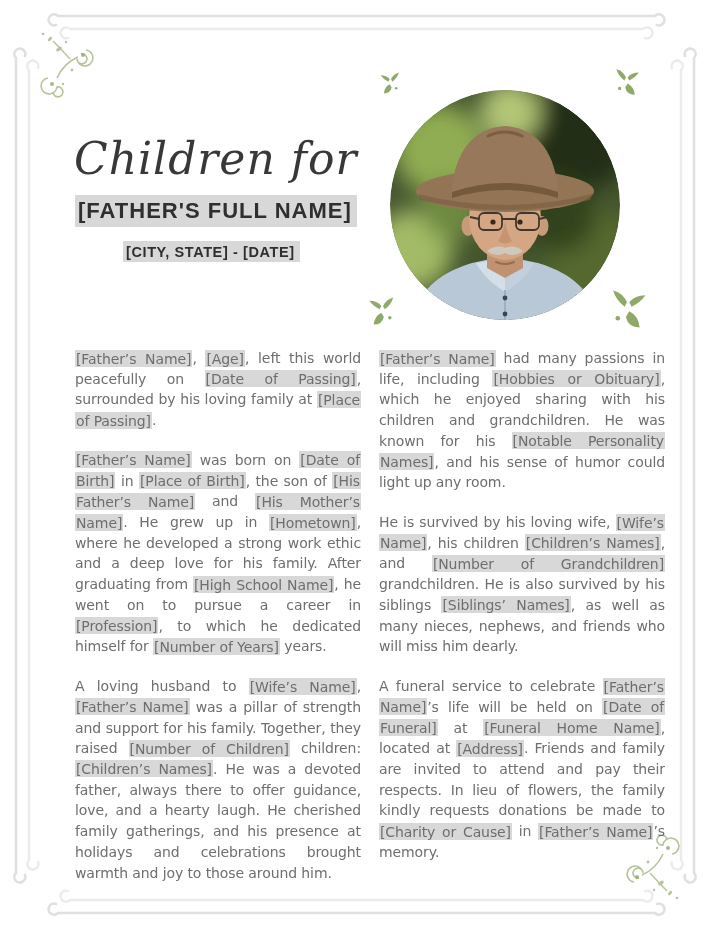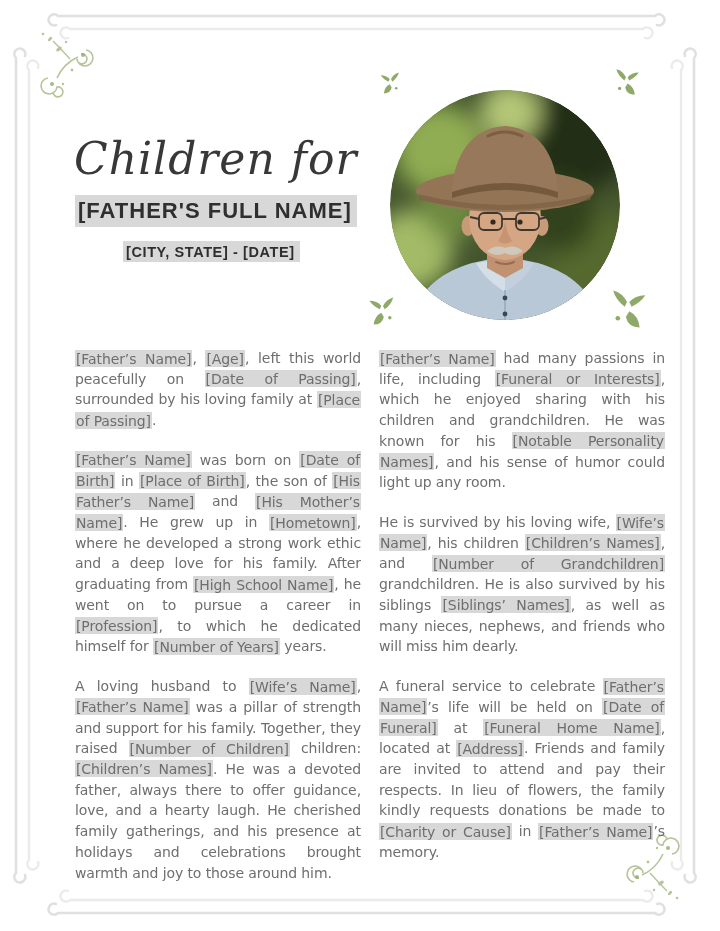--- a/index.html
+++ b/index.html
@@ -202,19 +202,19 @@
     <circle cx="12" cy="28" r="2" fill="var(--leaf-green)"></circle>
   </svg>
 
   <div class="columns">
     <div class="col">
         <p><span class="hl">[Father’s Name]</span><span>, </span><span class="hl">[Age]</span><span>, left this world peacefully on </span><span class="hl">[Date of Passing]</span><span>, surrounded by his loving family at </span><span class="hl">[Place of Passing]</span><span>.</span></p>
         <p><span class="hl">[Father’s Name]</span><span> was born on </span><span class="hl">[Date of Birth]</span><span> in </span><span class="hl">[Place of Birth]</span><span>, the son of </span><span class="hl">[His Father’s Name]</span><span> and </span><span class="hl">[His Mother’s Name]</span><span>. He grew up in </span><span class="hl">[Hometown]</span><span>, where he developed a strong work ethic and a deep love for his family. After graduating from </span><span class="hl">[High School Name]</span><span>, he went on to pursue a career in </span><span class="hl">[Profession]</span><span>, to which he dedicated himself for </span><span class="hl">[Number of Years]</span><span> years.</span></p>
         <p><span>A loving husband to </span><span class="hl">[Wife’s Name]</span><span>, </span><span class="hl">[Father’s Name]</span><span> was a pillar of strength and support for his family. Together, they raised </span><span class="hl">[Number of Children]</span><span> children: </span><span class="hl">[Children’s Names]</span><span>. He was a devoted father, always there to offer guidance, love, and a hearty laugh. He cherished family gatherings, and his presence at holidays and celebrations brought warmth and joy to those around him.</span></p>
       </div>
     <div class="col">
-        <p><span class="hl">[Father’s Name]</span><span> had many passions in life, including </span><span class="hl">[Funeral or Interests]</span><span>, which he enjoyed sharing with his children and grandchildren. He was known for his </span><span class="hl">[Notable Personality Names]</span><span>, and his sense of humor could light up any room.</span></p>
+        <p><span class="hl">[Father’s Name]</span><span> had many passions in life, including </span><span class="hl">[Hobbies or Obituary]</span><span>, which he enjoyed sharing with his children and grandchildren. He was known for his </span><span class="hl">[Notable Personality Names]</span><span>, and his sense of humor could light up any room.</span></p>
         <p><span>He is survived by his loving wife, </span><span class="hl">[Wife’s Name]</span><span>, his children </span><span class="hl">[Children’s Names]</span><span>, and </span><span class="hl">[Number of Grandchildren]</span><span> grandchildren. He is also survived by his siblings </span><span class="hl">[Siblings’ Names]</span><span>, as well as many nieces, nephews, and friends who will miss him dearly.</span></p>
         <p><span>A funeral service to celebrate </span><span class="hl">[Father’s</span><span> </span><span class="hl">Name]</span><span>’s life will be held on </span><span class="hl">[Date of Funeral]</span><span> at </span><span class="hl">[Funeral Home Name]</span><span>, located at </span><span class="hl">[Address]</span><span>. Friends and family are invited to attend and pay their respects. In lieu of flowers, the family kindly requests donations be made to </span><span class="hl">[Charity or Cause]</span><span> in </span><span class="hl">[Father’s Name]</span><span>’s memory.</span></p>
       </div>
   </div>
 
 </div>
 
 </body></html>

